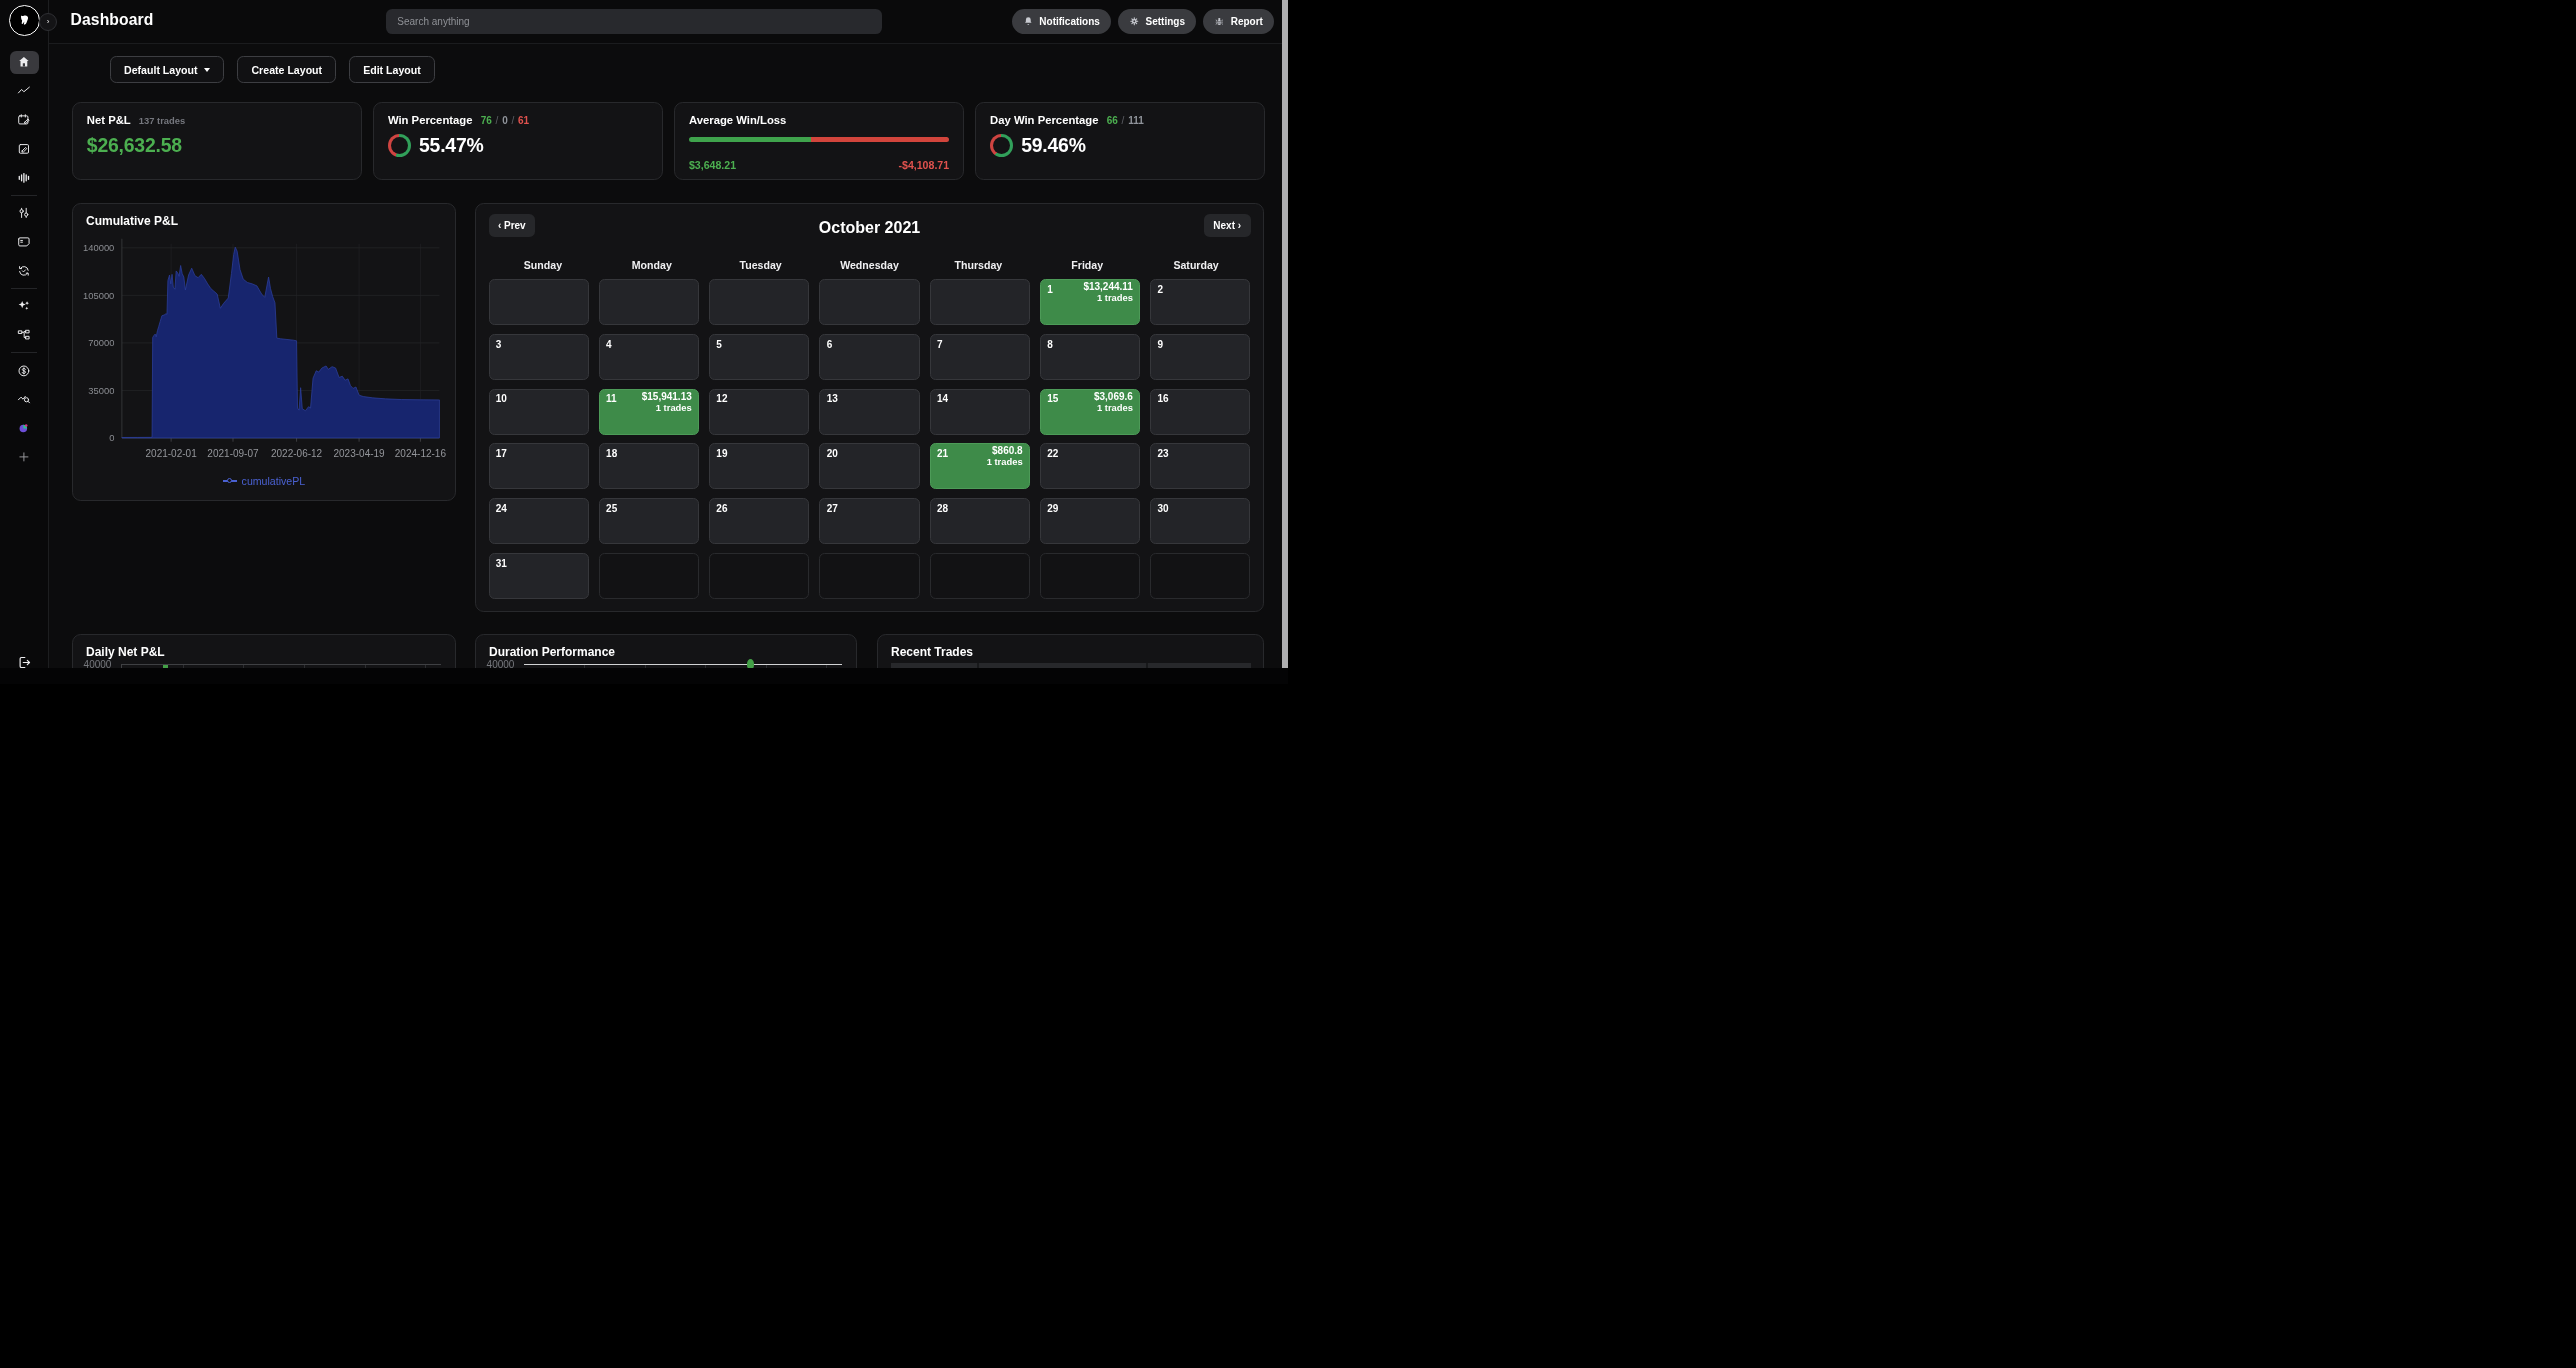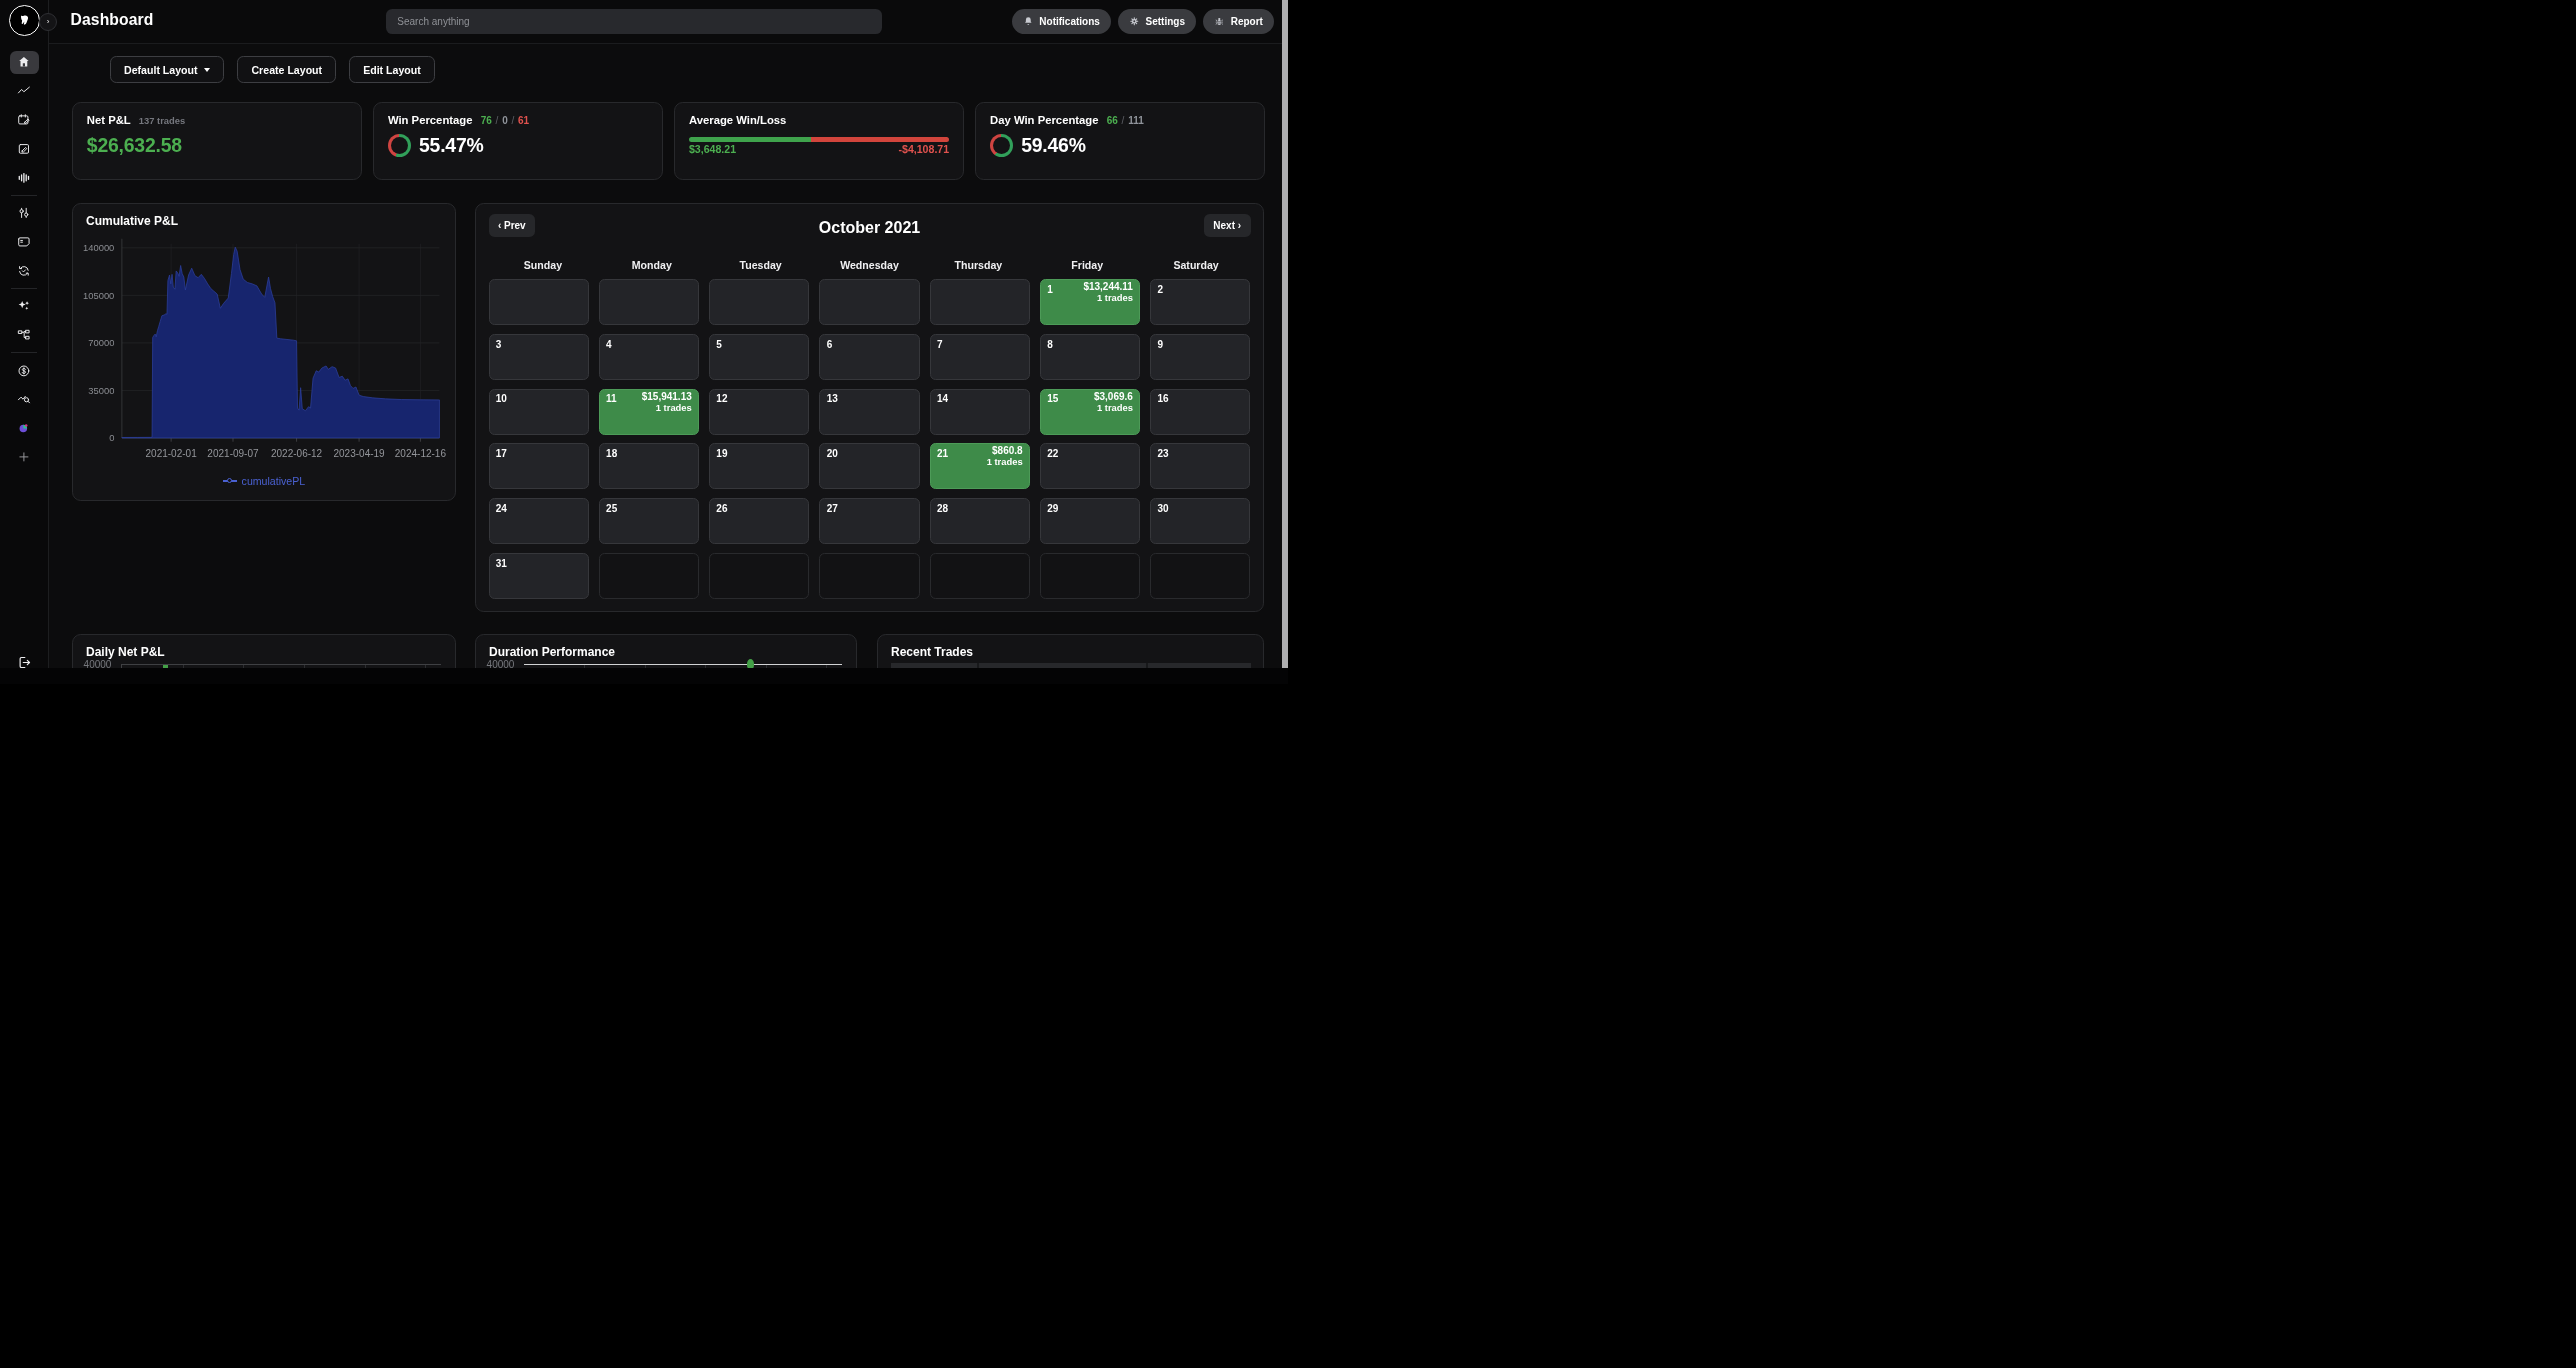--- a/index.html
+++ b/index.html
@@ -41,21 +41,21 @@
   .stat-sub{font-size:9.4px;font-weight:600;color:#75777e;}
   .frac{font-size:10px;font-weight:700;display:flex;gap:3.8px;}
   .frac .win{color:#4caf50;} .frac .sep{color:#5d5f65;font-weight:400;} .frac .be{color:#8f939a;} .frac .loss{color:#e0524e;}
   .stat-value-row{display:flex;align-items:flex-end;gap:8.1px;margin-top:8.1px;}
   .stat-value{font-size:19.4px;font-weight:800;color:#fff;letter-spacing:-0.2px;}
   .stat-value.green{color:#4caf50;}
   .donut{width:23px;height:23px;border-radius:50%;position:relative;flex:0 0 auto;}
   .donut-hole{position:absolute;inset:3.1px;border-radius:50%;background:#131315;}
   .wl-bar{display:flex;height:5.6px;border-radius:3.1px;overflow:hidden;margin-top:11.3px;}
   .wl-green{background:#3fa34c;} .wl-red{background:#d2453c;flex:1;}
-  .wl-values{display:flex;justify-content:space-between;margin-top:1px;font-size:10.6px;font-weight:700;}
+  .wl-values{display:flex;justify-content:space-between;margin-top:17px;font-size:10.6px;font-weight:700;}
   .wl-values .w{color:#4caf50;} .wl-values .l{color:#e0524e;}
 
   
   .cum-card{position:absolute;left:72px;top:203px;width:384px;height:298px;}
   .card-title{position:absolute;left:13px;top:10px;font-size:12px;font-weight:700;color:#fff;}
   .cum-svg{position:absolute;left:5px;top:31px;}
   .axy{fill:#8b8d92;font-size:15px;text-anchor:end;font-family:inherit;}
   .axx{fill:#95979c;font-size:16px;text-anchor:middle;font-family:inherit;}
   .legend{position:absolute;left:0;right:0;top:271px;display:flex;align-items:center;justify-content:center;gap:5px;color:#4a61d2;font-size:10.6px;}
   .legend-marker{display:inline-block;width:13.8px;height:1.3px;background:#4a61d2;position:relative;}

